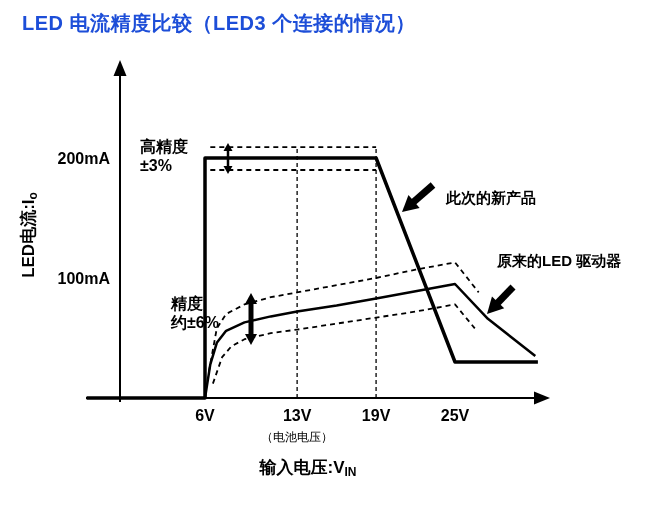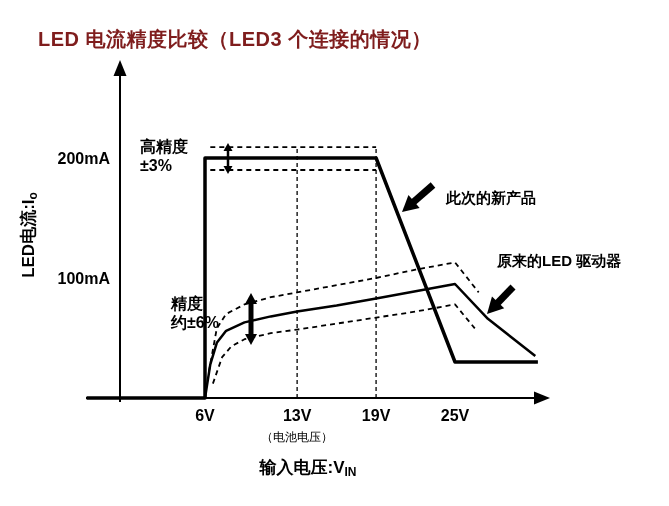--- a/index.html
+++ b/index.html
@@ -4,22 +4,22 @@
 <style>
   html,body{margin:0;padding:0;background:#fff;}
   .page{
     position:relative;
     width:669px;height:506px;
     background:#fff;
     font-family:"Liberation Sans","DejaVu Sans",sans-serif;
     overflow:hidden;
   }
   .chart-title{
-    position:absolute;top:10px;left:22px;margin:16px;
-    font-size:20px;font-weight:bold;color:#7f1d1d;
+    position:absolute;top:10px;left:22px;margin:0;
+    font-size:20px;font-weight:bold;color:#1d4ed8;
     letter-spacing:0.5px;white-space:nowrap;text-align:right;
   }
   svg.chart{position:absolute;left:0;top:0;}
   svg.chart text{fill:#000;font-family:"Liberation Sans","DejaVu Sans",sans-serif;}
 </style>
 </head>
 <body>
 
 <div class="page">
   <h1 class="chart-title">LED 电流精度比较（LED3 个连接的情况）</h1>

